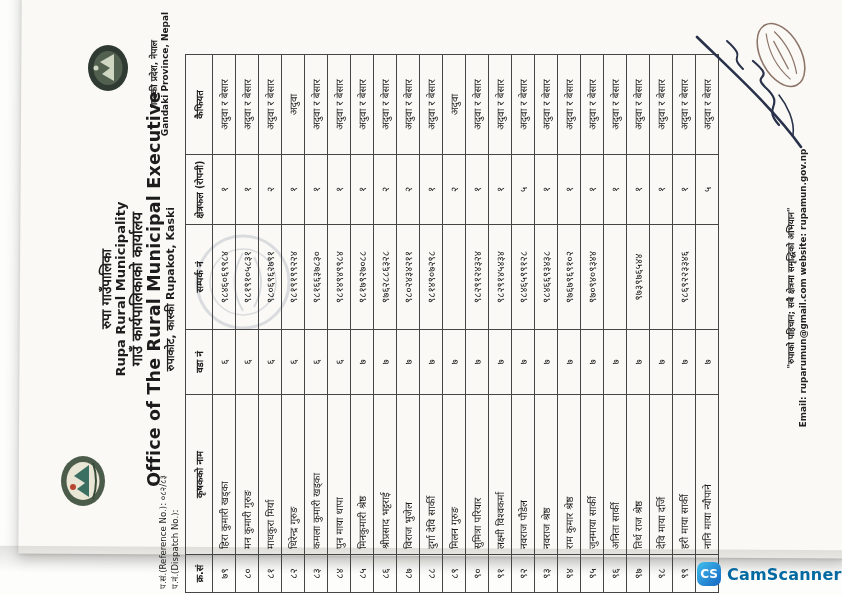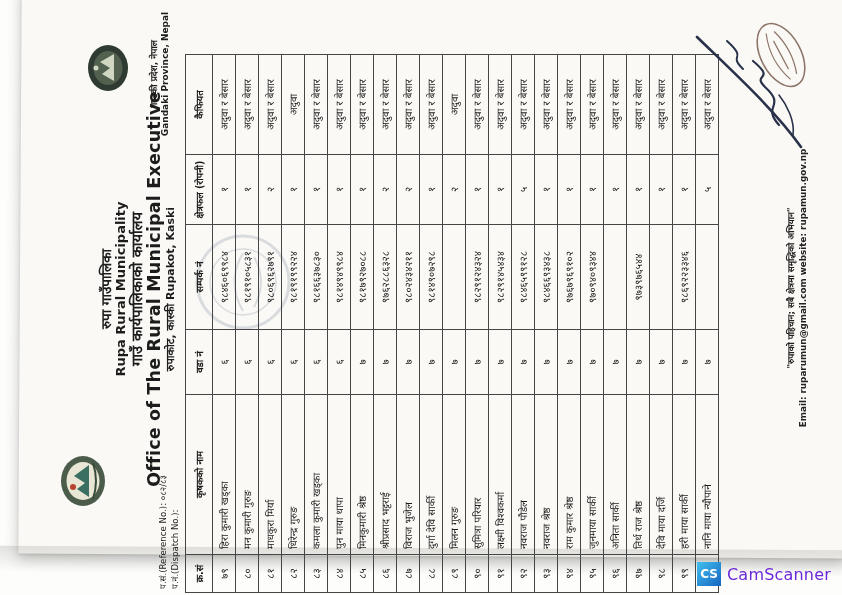--- a/index.html
+++ b/index.html
@@ -31,24 +31,24 @@
   .motto{position:absolute;left:110px;top:731px;width:390px;text-align:center;line-height:1.35;
          font-size:8.8px;font-weight:bold;color:#222;}
   .motto .contact{font-weight:600;}
   
   .emblem{position:absolute;}
   .watermark{position:absolute;left:262px;top:139px;width:98px;height:98px;opacity:.20;}
   .signature{position:absolute;left:428px;top:628px;width:145px;height:145px;}
   .stamp{position:absolute;left:498px;top:695px;width:80px;height:62px;opacity:.75;}
   
   .camscanner{position:absolute;left:697px;top:562px;display:flex;align-items:center;gap:6px;}
-  .cs-badge{width:24px;height:24px;border-radius:0;background:linear-gradient(135deg,#41c0ee 0%,#1565c0 100%);
+  .cs-badge{width:24px;height:24px;border-radius:7px;background:linear-gradient(135deg,#41c0ee 0%,#1565c0 100%);
             color:#fff;font-weight:bold;font-size:12px;display:flex;align-items:center;justify-content:center;
             font-family:"DejaVu Sans",sans-serif;}
-  .cs-word{font-size:16px;font-weight:normal;color:#6d28d9;letter-spacing:.2px;}
+  .cs-word{font-size:16px;font-weight:bold;color:#0369a1;letter-spacing:.2px;}
   .edge-shade{position:absolute;left:0px;top:548px;width:842px;height:26px;
               background:linear-gradient(180deg,rgba(130,128,120,.22),rgba(255,255,255,0));transform:rotate(.3deg);}
 </style>
 </head>
 <body>
 
 <div class="canvas">
 
   <div class="paper"></div>
   <div class="edge-shade"></div>

